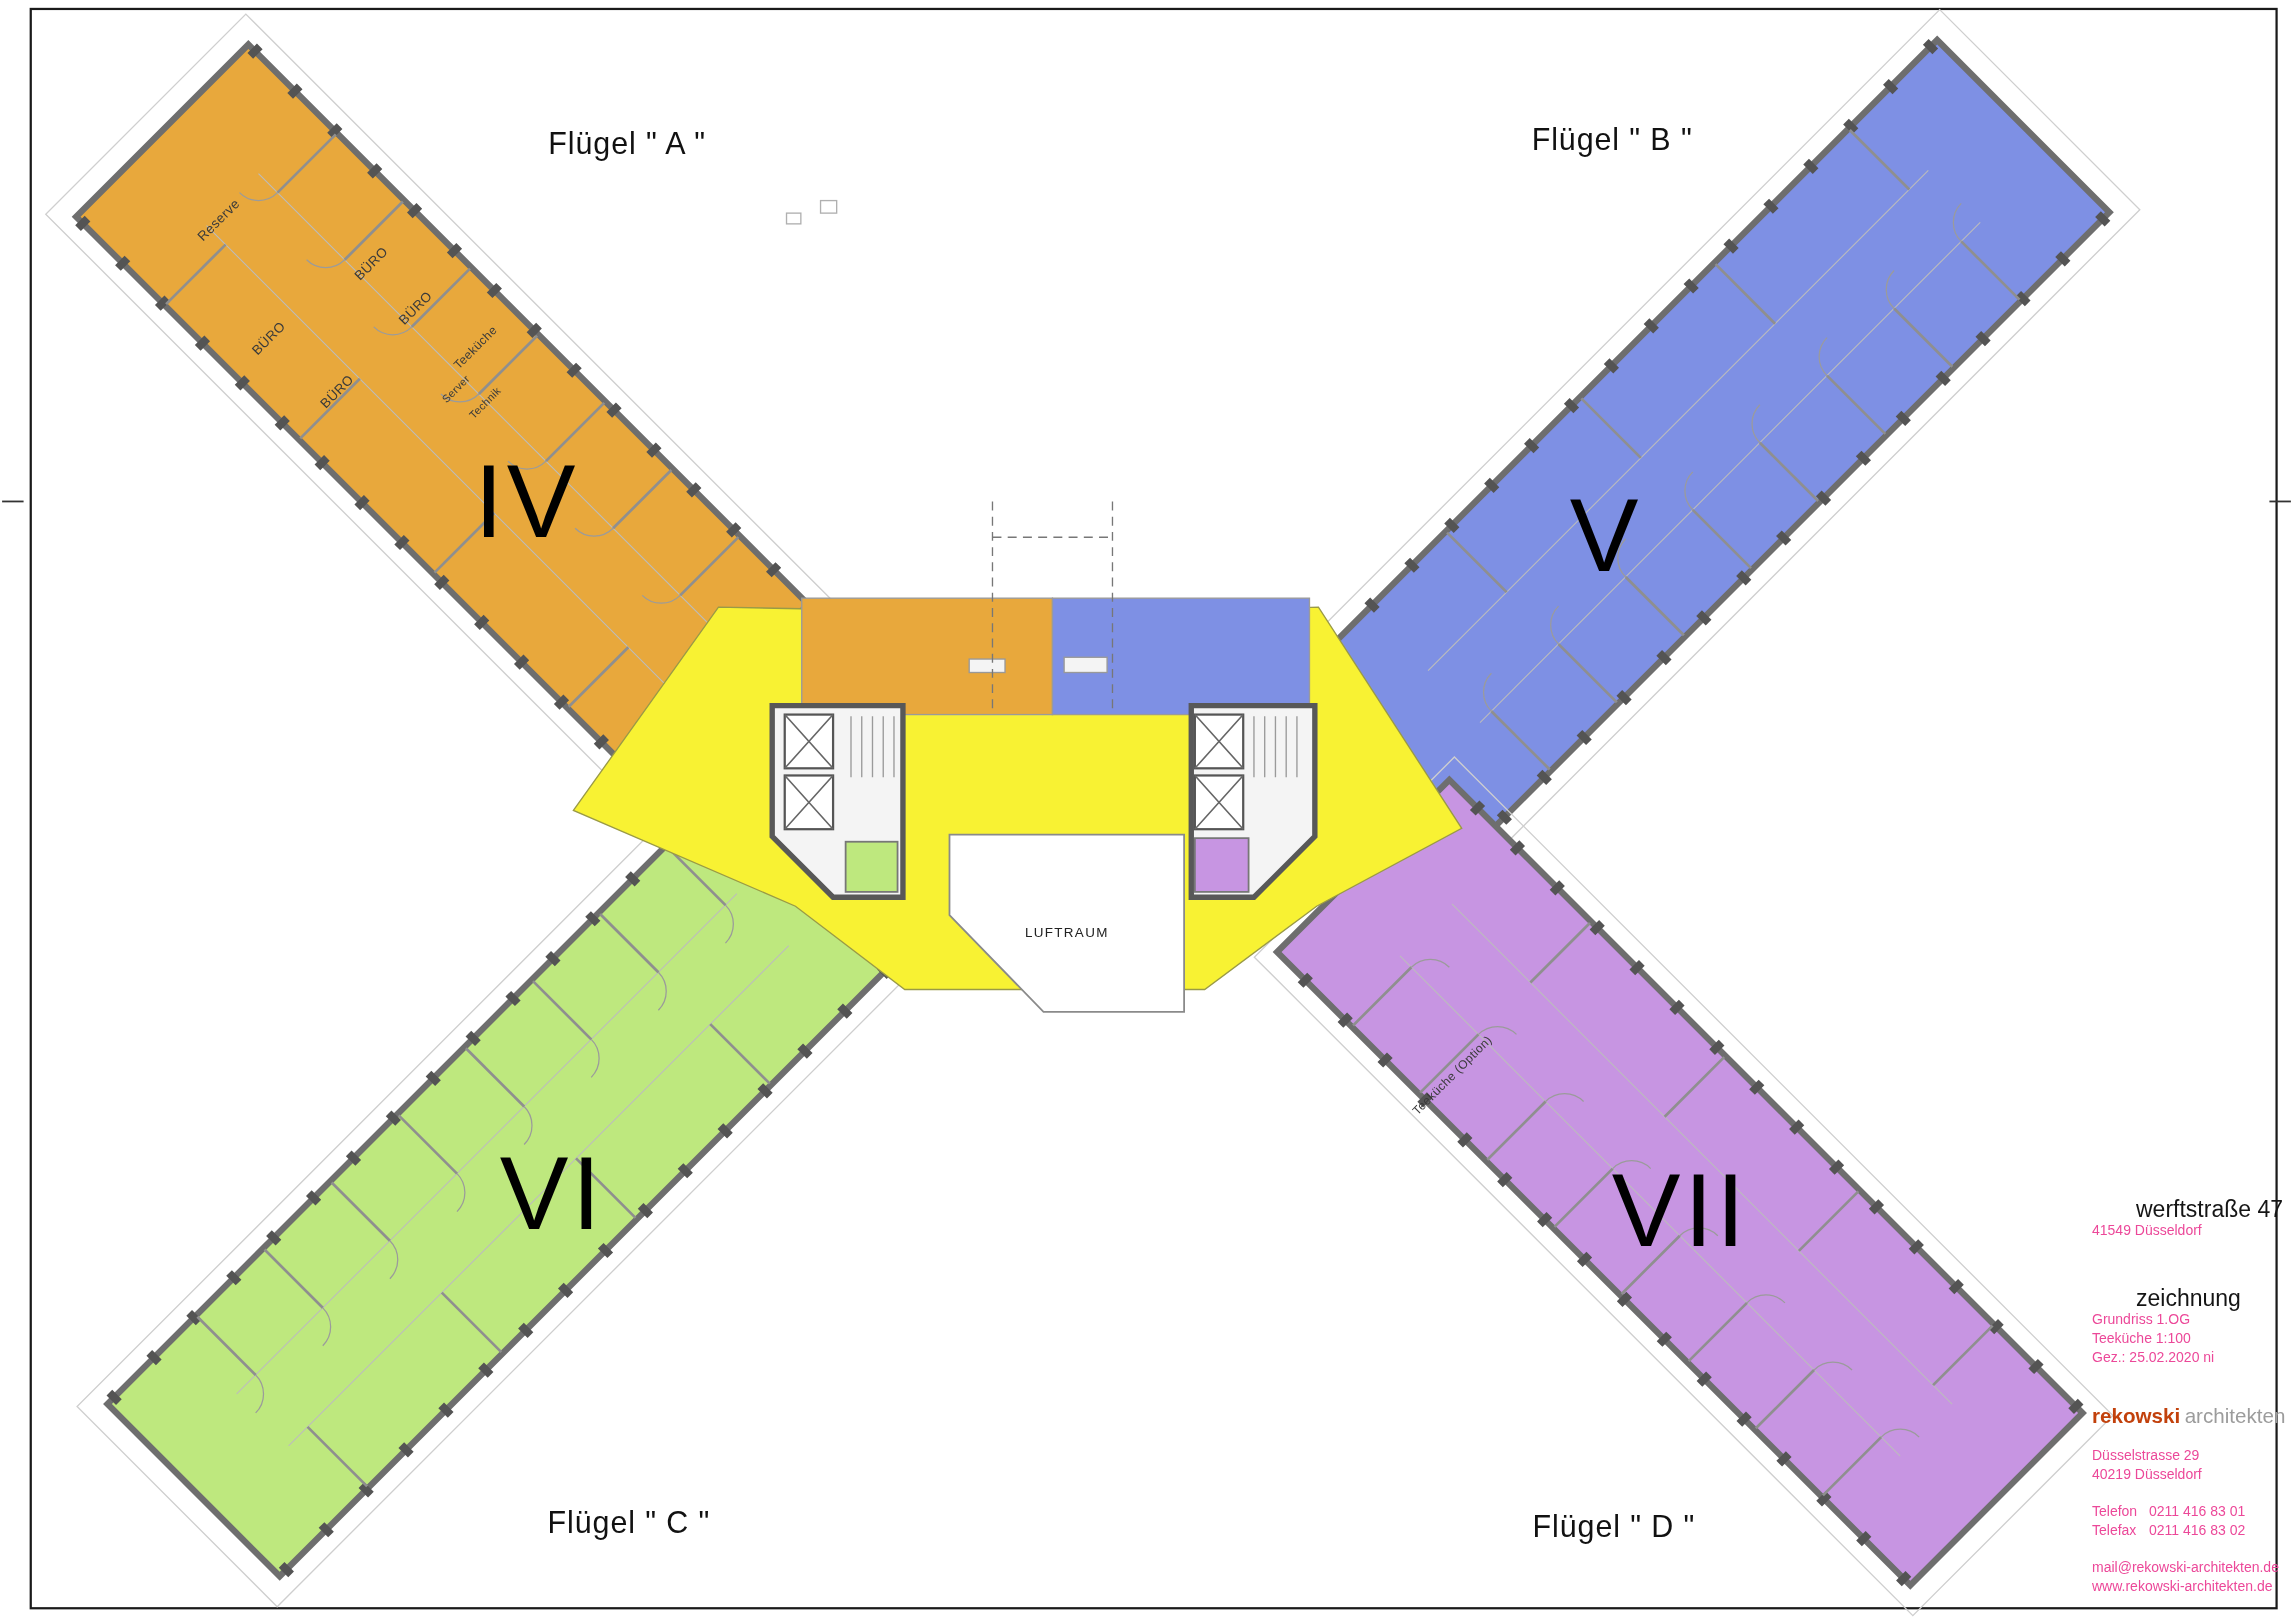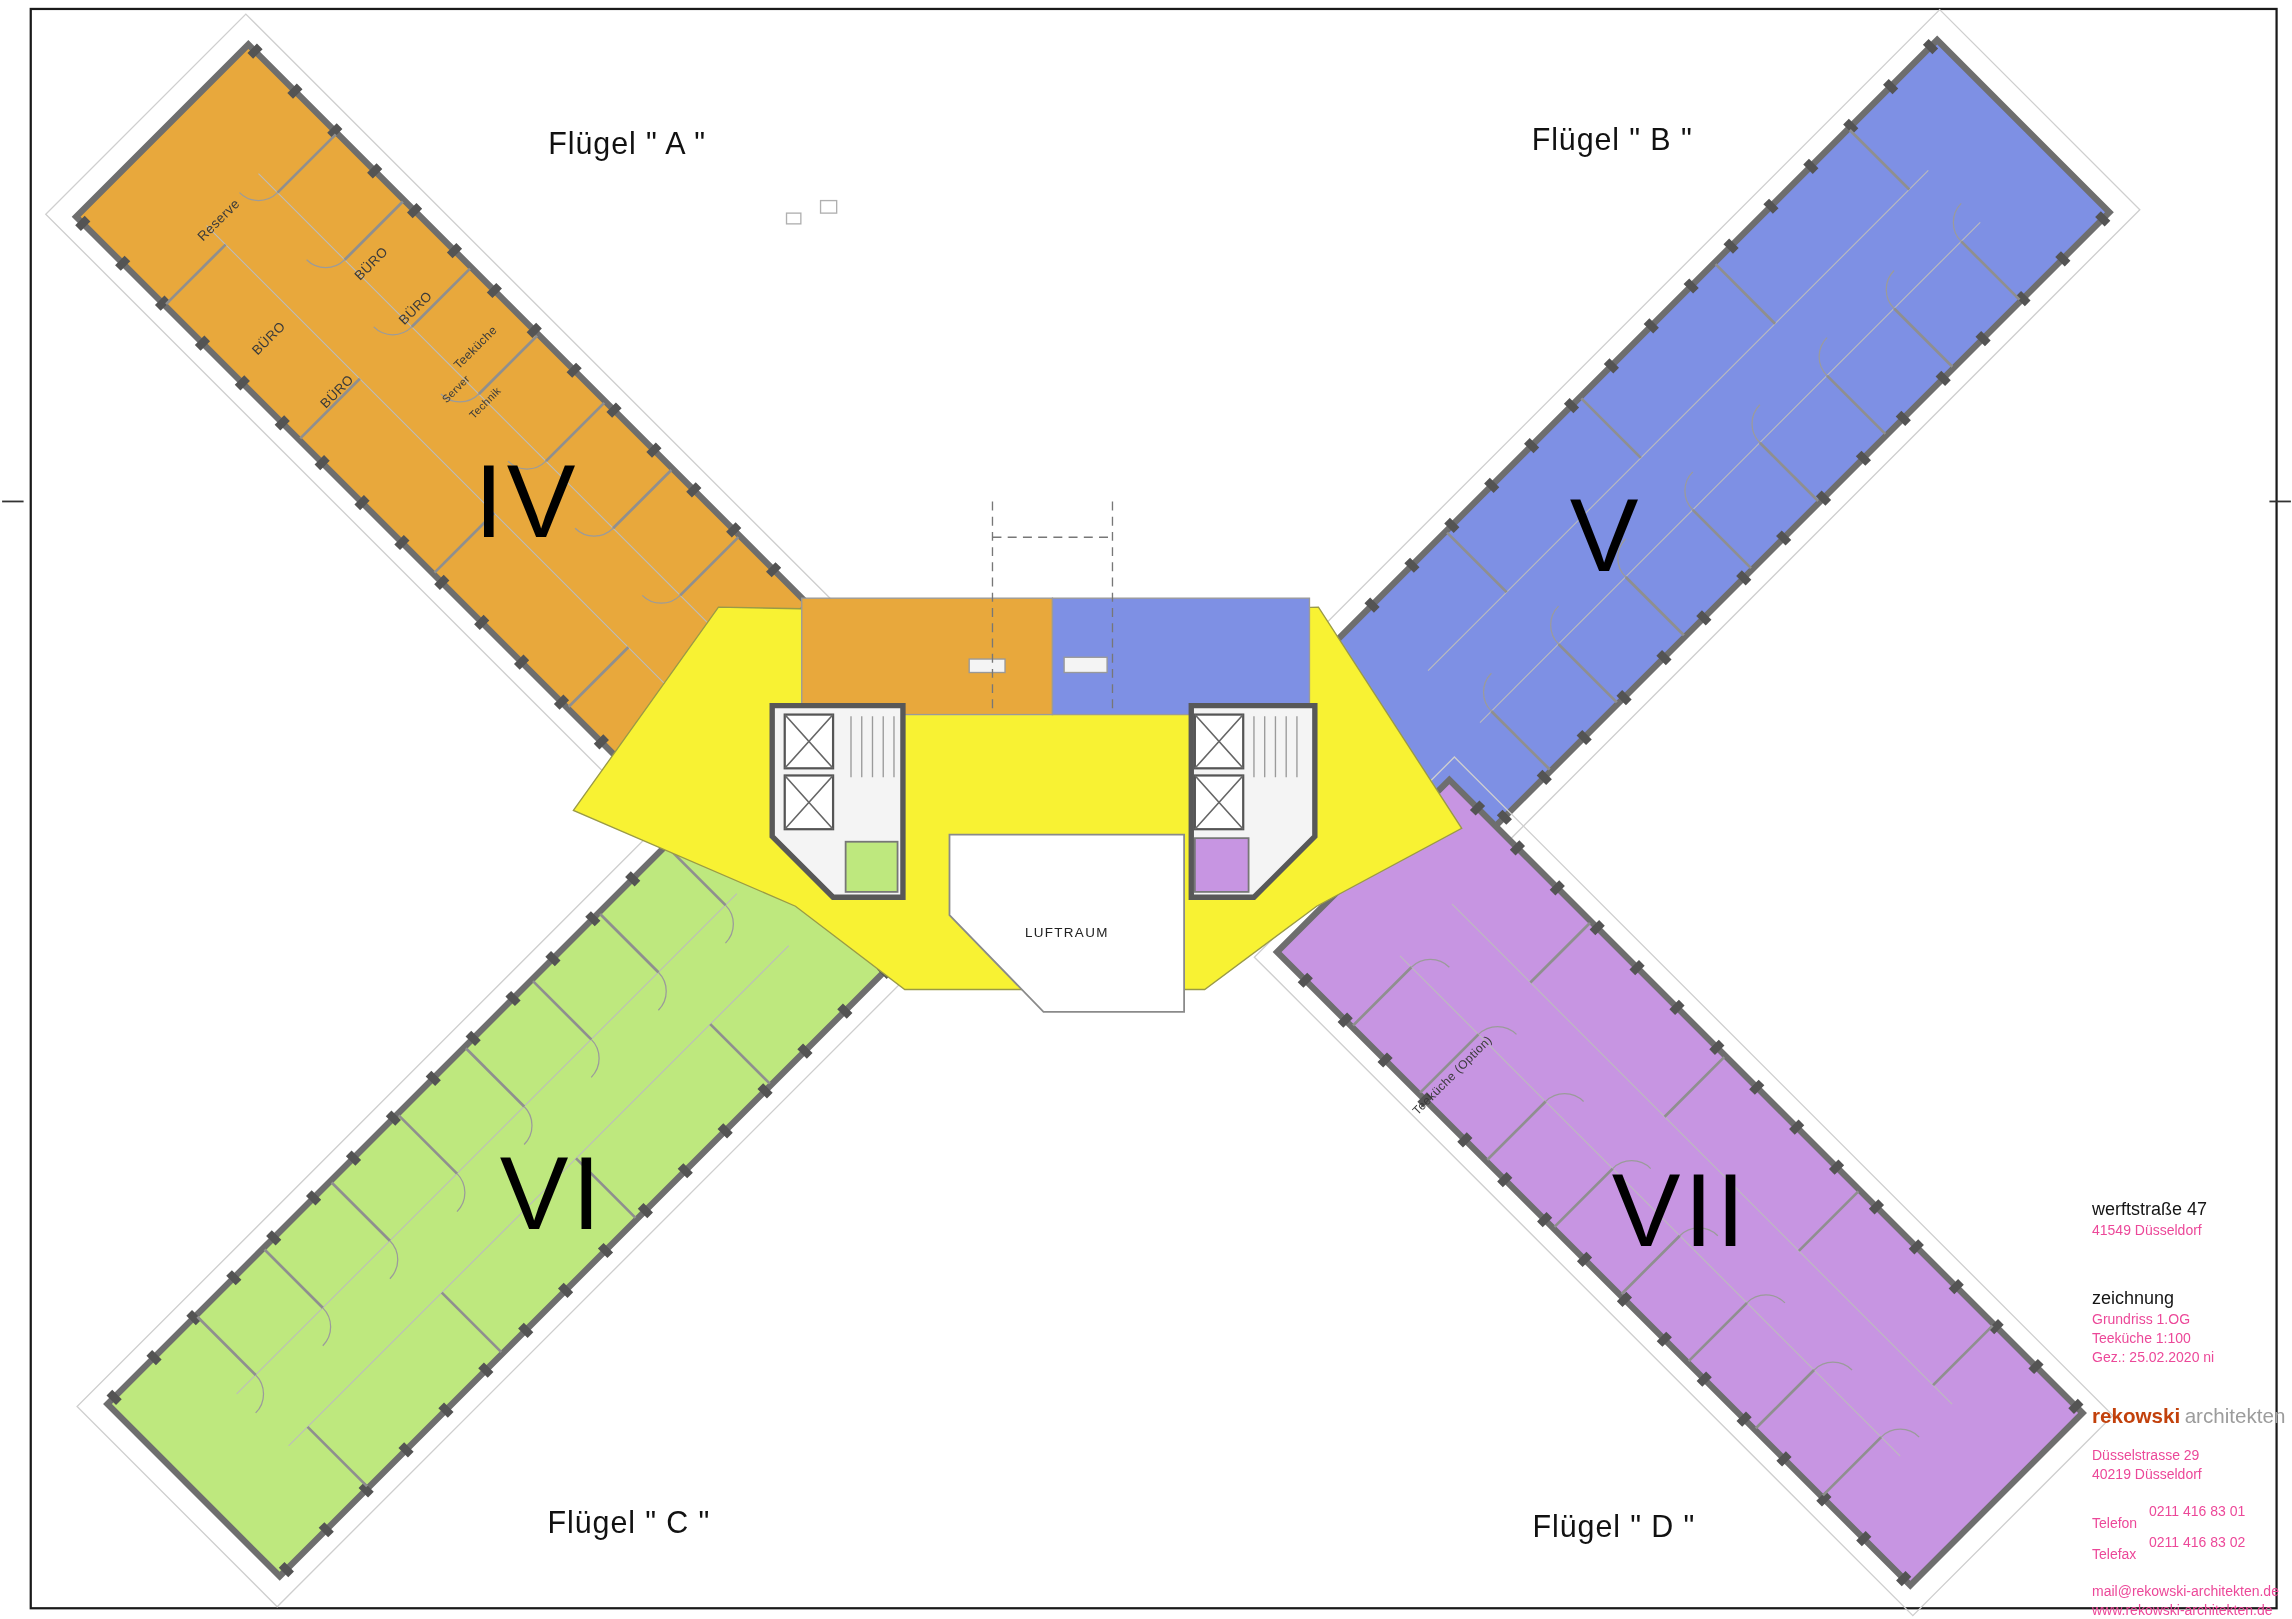--- a/index.html
+++ b/index.html
@@ -26,27 +26,27 @@
   .stairs{stroke:#9a9a9a;stroke-width:1.5;fill:none;}
   .core-room{stroke:#777;stroke-width:2;}
   .void{fill:#ffffff;stroke:#8a8a8a;stroke-width:2;}
   .void-label{font-size:15px;letter-spacing:1.5px;fill:#222;text-anchor:middle;}
   .dash{stroke:#777;stroke-width:1.5;stroke-dasharray:10 7;fill:none;}
   .legend-box{fill:#fff;stroke:#b0b0b0;stroke-width:1.5;}
   .numeral{font-size:115px;font-weight:500;letter-spacing:4px;fill:#000;text-anchor:middle;}
   .wing-title{font-size:34px;fill:#111;text-anchor:middle;letter-spacing:1px;}
 
   .tb{position:absolute;left:2092px;top:1198px;width:195px;color:#222;}
-  .tb .big{font-size:18px;color:#151515;line-height:23px;}
+  .tb .big{font-size:23px;color:#151515;line-height:23px;margin-left:44px;}
   .tb .small{font-size:14px;line-height:19px;color:#ec4899;}
   .tb .sp1{margin-top:47px;}
   .tb .sp2{margin-top:36px;}
   .tb .sp3{margin-top:18px;}
   .tb .row{display:flex;}
-  .tb .lab{width:57px;flex:none;margin-top:12px;}
+  .tb .lab{width:57px;flex:none;}
   .firm{font-size:20.6px;line-height:25px;white-space:nowrap;}
   .firm-bold{font-weight:700;color:#c2410c;}
   .firm-light{color:#9c9c9c;margin-left:4.5px;font-weight:400;}
 </style>
 </head>
 <body>
 
 <div class="sheet">
 <svg width="2293" height="1619" viewBox="0 0 2560 1808">
 

